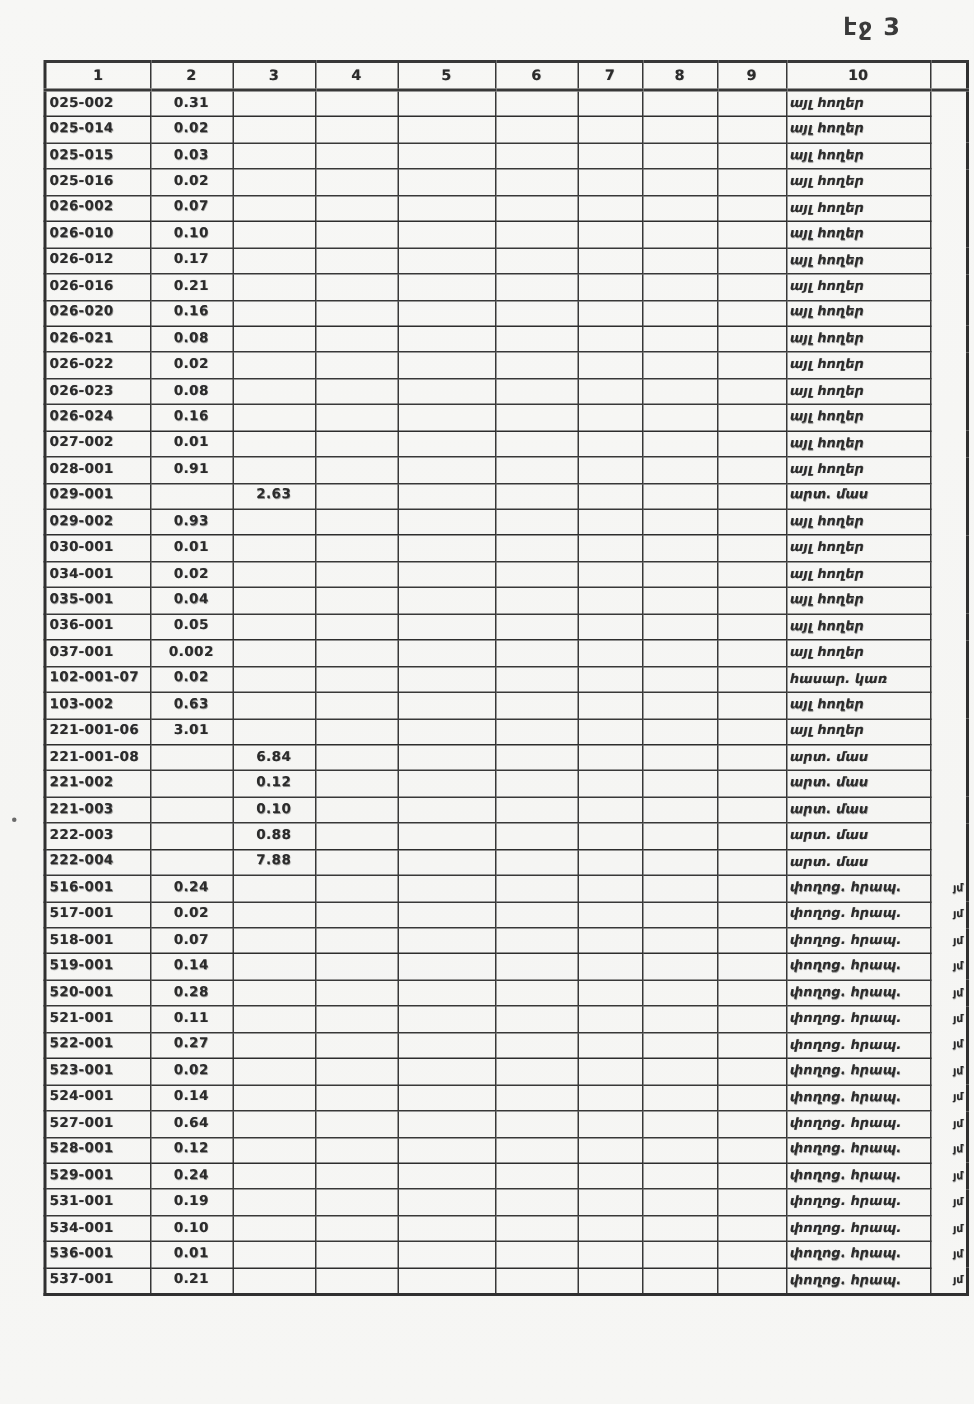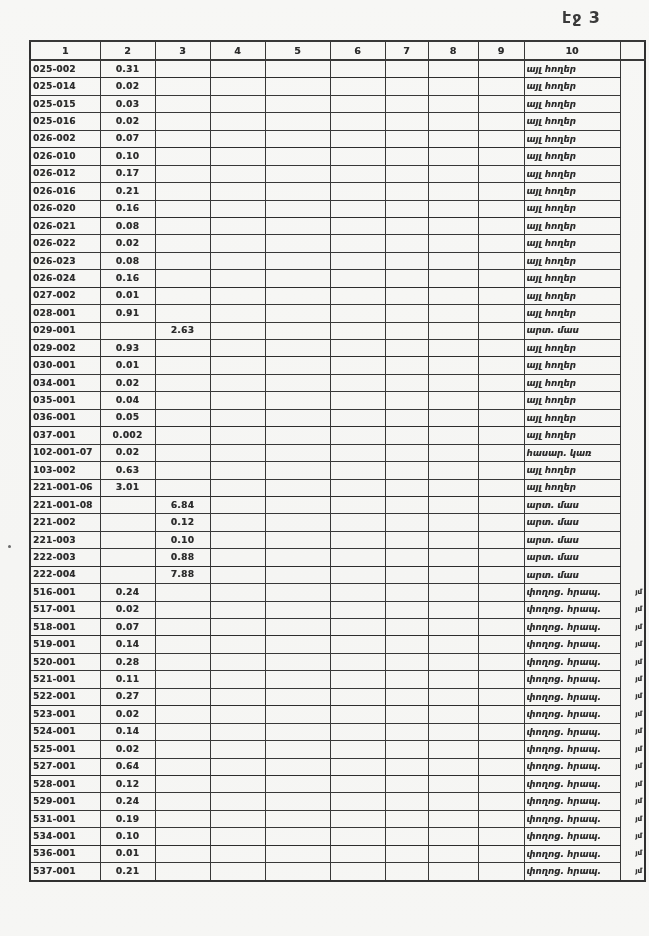--- a/index.html
+++ b/index.html
@@ -633,33 +633,20 @@
           <td class="cell-num"></td>
           <td class="cell-num"></td>
           <td class="cell-num"></td>
           <td class="cell-num"></td>
           <td class="cell-num"></td>
           <td class="cell-num"></td>
           <td class="cell-land">փողոց. հրապ.</td>
           <td class="cell-note">յմ</td>
         </tr>
         <tr>
-          <td class="cell-code">525-001</td>
-          <td class="cell-num">0.02</td>
-          <td class="cell-num"></td>
-          <td class="cell-num"></td>
-          <td class="cell-num"></td>
-          <td class="cell-num"></td>
-          <td class="cell-num"></td>
-          <td class="cell-num"></td>
-          <td class="cell-num"></td>
-          <td class="cell-land">փողոց. հրապ.</td>
-          <td class="cell-note">յմ</td>
-        </tr>
-        <tr>
           <td class="cell-code">527-001</td>
           <td class="cell-num">0.64</td>
           <td class="cell-num"></td>
           <td class="cell-num"></td>
           <td class="cell-num"></td>
           <td class="cell-num"></td>
           <td class="cell-num"></td>
           <td class="cell-num"></td>
           <td class="cell-num"></td>
           <td class="cell-land">փողոց. հրապ.</td>

